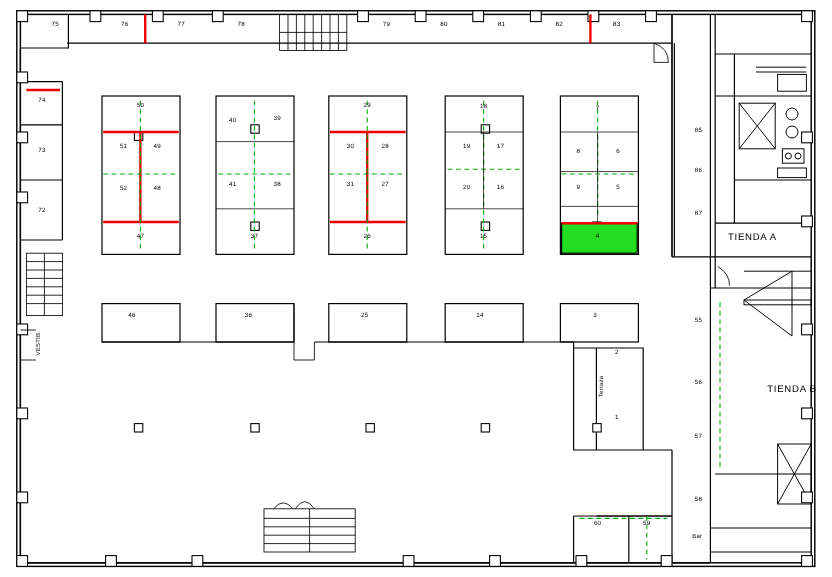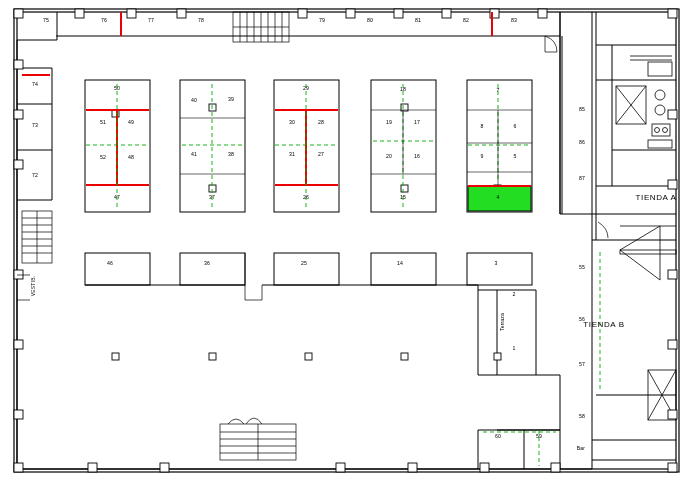--- a/index.html
+++ b/index.html
@@ -284,19 +284,19 @@
       <div class="lbl" style="left: 207px; top: 264px;">36</div>
       <div class="lbl" style="left: 304px; top: 264px;">25</div>
       <div class="lbl" style="left: 400px; top: 264px;">14</div>
       <div class="lbl" style="left: 496px; top: 264px;">3</div>
       <div class="lbl" style="left: 514px; top: 295px;">2</div>
       <div class="lbl" style="left: 514px; top: 349px;">1</div>
       <div class="lbl" style="left: 498px; top: 437px;">60</div>
       <div class="lbl" style="left: 539px; top: 437px;">59</div>
     </div>
 
-  <div class="lbl big" style="left:656px;top:198px;">TIENDA A</div>
-  <div class="lbl big" style="left:604px;top:325px;">TIENDA B</div>
+  <div class="lbl big" style="left:627px;top:198px;">TIENDA A</div>
+  <div class="lbl big" style="left:660px;top:325px;">TIENDA B</div>
   <div class="lbl rot" style="left:502px;top:322px;font-size:5px;">Terraza</div>
   <div class="lbl" style="left:581px;top:448px;font-size:5px;">Bar</div>
   <div class="lbl rot" style="left:33px;top:286px;font-size:5px;">VESTIB.</div>
 
 </div>
 
 </body></html>

